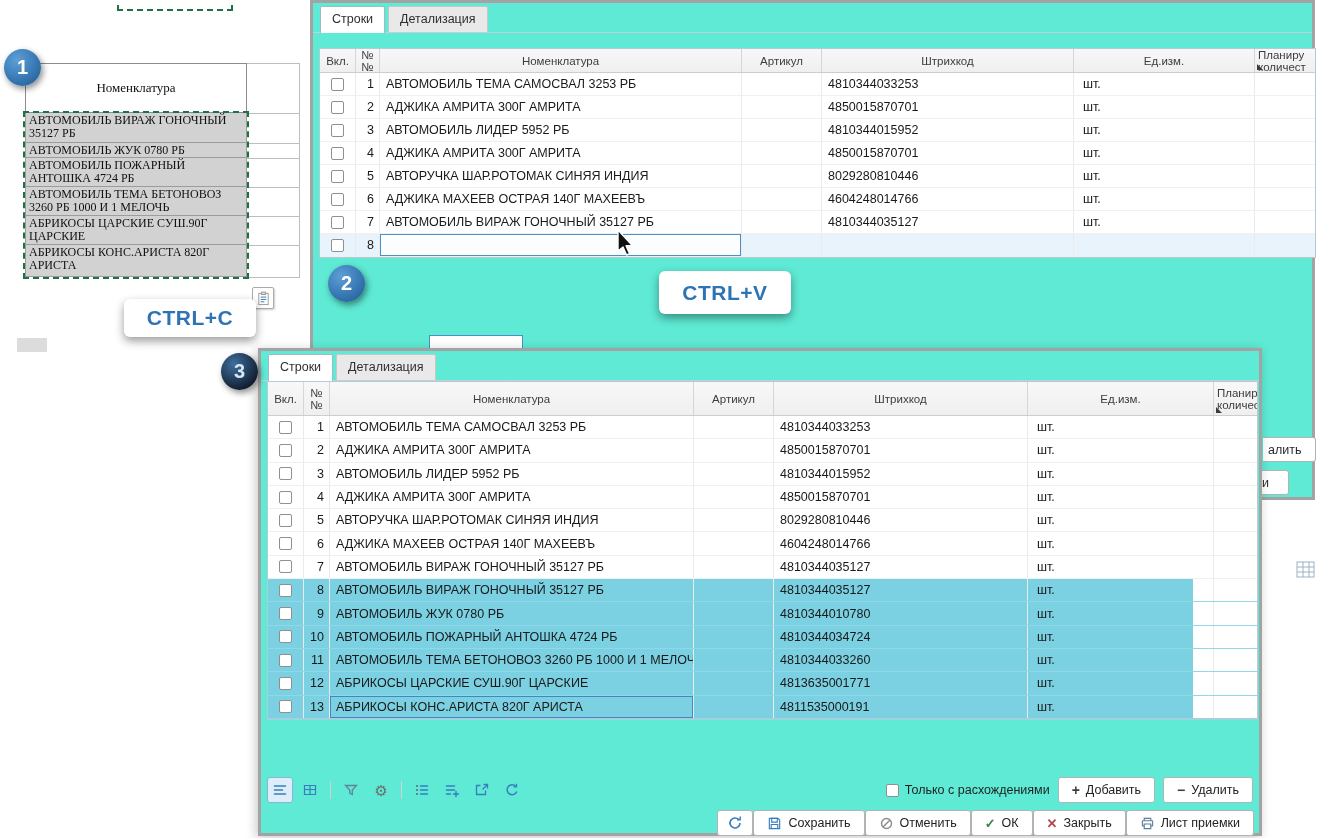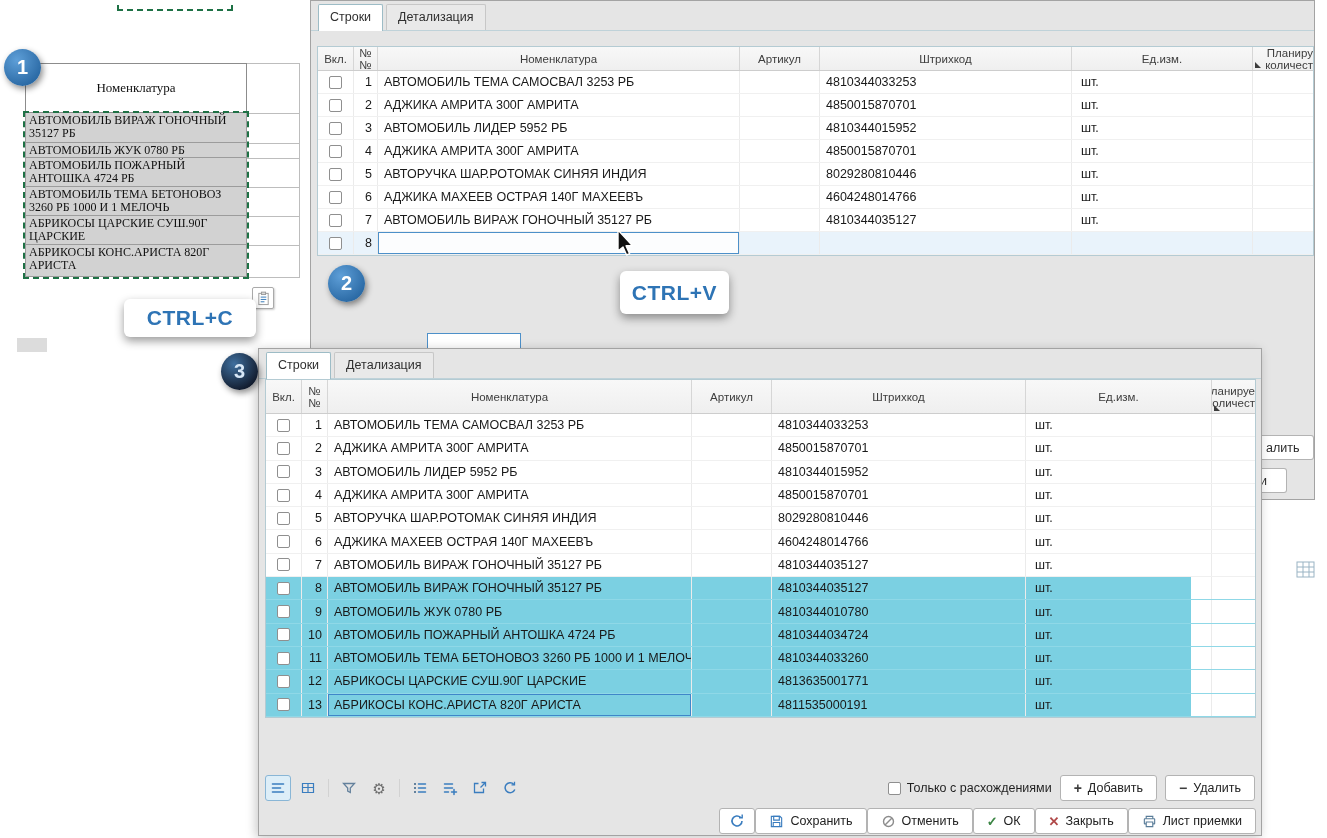--- a/index.html
+++ b/index.html
@@ -1,40 +1,40 @@
 <!DOCTYPE html>
 <html><head>
 <meta charset="utf-8">
 <style>
 *{margin:0;padding:0;box-sizing:border-box}
 body{font-family:"Liberation Sans",sans-serif;background:#fff}
 #stage{position:relative;width:1327px;height:838px;overflow:hidden;background:#fff}
 button{font-family:inherit;cursor:default}
 
 
-.panel{position:absolute;background:#e5e5e5;border:1px solid #a3a3a3}
+.panel{position:absolute;background:#5eead4;border:3px solid #a3a3a3}
 .top-panel{left:310px;top:0;width:1005px;height:500px;z-index:1}
 .bottom-panel{left:258px;top:348px;width:1004px;height:488px;z-index:3;box-shadow:-2px 2px 10px rgba(0,0,0,.22)}
 
 
 .tabbar{position:absolute;left:0;top:3px;width:100%;height:27px;border-bottom:1px solid #bfd2d9;display:flex;padding-left:7px;gap:3px}
 .tab{height:26px;padding:5px 11px;font-size:12.5px;color:#2f2f2f;background:#e9e9e9;border:1px solid #c7c7c7;border-bottom:none;border-radius:2px 2px 0 0}
 .tab.active{background:#fff;border-color:#9dbcc6;margin-bottom:-1px;height:27px;z-index:1}
 
 
 .gtable{position:absolute;background:#fff;border:1px solid #b4cbd3}
 .top-table{left:6px;top:45px;width:997px}
 .bottom-table{left:6px;top:30px;width:991px}
 .cols-top{display:grid;grid-template-columns:36px 24px 362px 80px 252px 181px 1fr}
 .cols-bottom{display:grid;grid-template-columns:36px 26px 364px 80px 254px 186px 1fr}
 .thead{background:linear-gradient(#f8f8f8,#efefef);border-bottom:1px solid #cdcdcd}
 .top-table .thead{height:24px}
 .bottom-table .thead{height:34px}
 .th{position:relative;display:flex;flex-direction:column;align-items:center;justify-content:center;font-size:11.5px;line-height:12px;color:#3d3d3d;border-right:1px solid #d6d6d6;overflow:hidden}
-.th:last-child{border-right:none;align-items:flex-end;padding-left:3px}
+.th:last-child{border-right:none;align-items:flex-start;padding-left:3px}
 .tr{height:23px;border-bottom:1px solid #f0f0f0;background:#fff}
 .bottom-table .tr{height:23.3px}
 .td{display:flex;align-items:center;font-size:12.5px;color:#191919;border-right:1px solid #ebebeb;overflow:hidden;white-space:nowrap}
 .td:last-child{border-right:none}
 .c-num{justify-content:flex-end;padding-right:5px}
 .c-name,.c-bar{padding-left:6px}
 .c-unit{padding-left:9px}
 .c-enab{justify-content:center}
 .cb{width:13px;height:13px;border:1px solid #8f8f8f;border-radius:2px;background:#fff;display:inline-block;flex:none}
 .tr.selected{background:#e9f3fb}
@@ -66,21 +66,21 @@
 .ok{color:#3b8544}
 .close{color:#b04848}
 
 
 .badge{position:absolute;width:37px;height:37px;border-radius:50%;display:flex;align-items:center;justify-content:center;color:#fff;font-size:20px;font-weight:bold;z-index:6;background:radial-gradient(circle at 35% 30%,#5e9fd8,#2b6aa5 75%);box-shadow:2px 3px 6px rgba(0,0,0,.45)}
 .badge-1{left:4px;top:49px}
 .badge-2{left:328px;top:265px}
 .badge-3{left:221px;top:353px;background:radial-gradient(circle at 35% 30%,#3f6f9e,#10192a 78%);color:#d7e7f6}
 .kbd{position:absolute;background:#fff;border-radius:6px;box-shadow:0 4px 10px rgba(0,0,0,.4);display:flex;align-items:center;justify-content:center;color:#2e74b5;font-weight:bold;font-size:21px;z-index:6;letter-spacing:.5px}
 .kbd-c{left:124px;top:299px;width:132px;height:38px}
-.kbd-v{left:620px;top:271px;width:109px;height:43px}
+.kbd-v{left:659px;top:271px;width:132px;height:43px}
 .cursor{position:absolute;left:616px;top:229px;z-index:7}
 
 
 .excel{position:absolute;left:22px;top:60px;width:282px;height:240px;z-index:2;font-family:"Liberation Serif",serif}
 .xl-header{position:absolute;left:3px;top:3px;width:222px;height:50px;border:1px solid #8c8c8c;background:#fff;display:flex;align-items:center;justify-content:center;font-size:13px;color:#0f0f0f}
 .xl-side{position:absolute;left:225px;top:3px;width:53px;border-top:1px solid #bdbdbd}
 .xl-side .s{border-right:1px solid #bdbdbd;border-bottom:1px solid #bdbdbd;background:#fff}
 .h50{height:50px}.h30{height:30px}.h15{height:15px}.h29{height:29px}.h32{height:32px}
 .xl-body{position:absolute;left:3px;top:53px;width:222px}
 .xl-row{background:#d2d2d2;border:1px solid #9c9c9c;border-top:none;font-size:12px;line-height:13px;color:#101010;padding:1px 3px;overflow:hidden}

